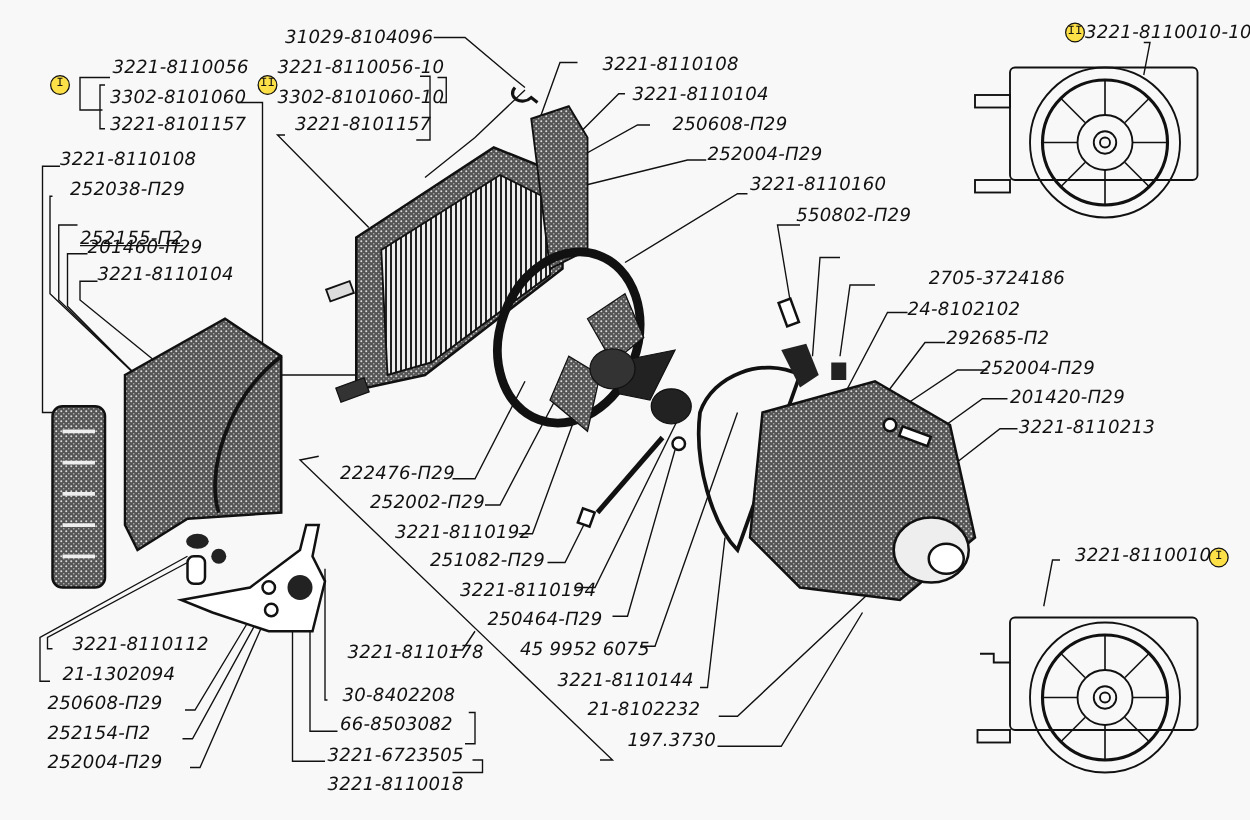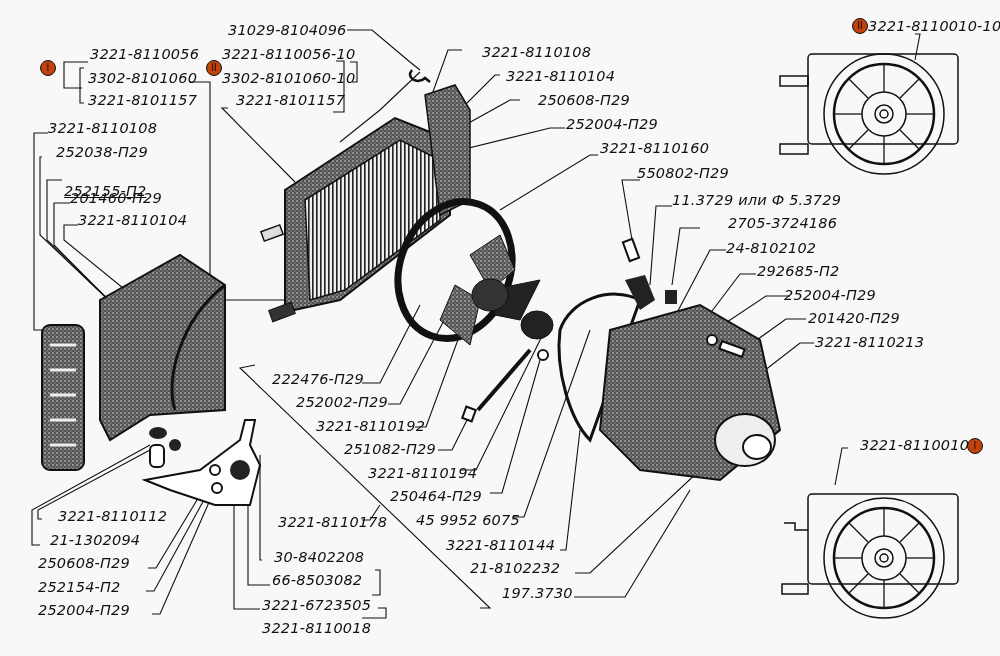--- a/index.html
+++ b/index.html
@@ -1,21 +1,21 @@
 <!DOCTYPE html>
 <html><head>
 <meta charset="utf-8">
 <style>
   html,body{margin:0;padding:0;background:#f8f8f8;}
   #canvas{position:relative;width:1000px;height:656px;overflow:hidden;background:#f8f8f8;
     font-family:"DejaVu Sans",sans-serif;color:#111;}
   svg#art{position:absolute;left:0;top:0;width:1000px;height:656px;}
   .lbl{position:absolute;font-size:14.5px;font-style:italic;white-space:nowrap;letter-spacing:0.2px;line-height:16px;color:#111;}
-  .roman{position:absolute;font-family:Liberation Sans, sans-serif;font-size:10px;width:14px;height:14px;border:1.3px solid #111;border-radius:50%;
-    text-align:center;line-height:14px;background:#c2410c;}
+  .roman{position:absolute;font-family:Liberation Mono, monospace;font-size:10px;width:14px;height:14px;border:1.3px solid #111;border-radius:50%;
+    text-align:center;line-height:14px;background:#fde047;}
   .wm{position:absolute;left:300px;top:285px;font-size:86px;font-family:"Liberation Sans",sans-serif;color:transparent;
     -webkit-text-stroke:1px rgba(110,110,110,0.55);letter-spacing:2px;pointer-events:none;}
 </style>
 </head>
 <body>
 
 <div id="canvas">
 
   <svg id="art" viewBox="0 0 1000 656">
     <defs>
@@ -207,22 +207,21 @@
   <div class="lbl" style="left:538px;top:92px;">250608-П29</div>
   <div class="lbl" style="left:566px;top:116px;">252004-П29</div>
   <div class="lbl" style="left:600px;top:140px;text-align:right;">3221-8110160</div>
   <div class="lbl" style="left:868px;top:18px;">3221-8110010-10</div>
   <div class="lbl" style="left:48px;top:120px;">3221-8110108</div>
   <div class="lbl" style="left:56px;top:144px;">252038-П29</div>
   <div class="lbl" style="left:64px;top:183px;text-decoration:underline;">252155-П2</div>
   <div class="lbl" style="left:70px;top:190px;">201460-П29</div>
   <div class="lbl" style="left:78px;top:212px;">3221-8110104</div>
   <div class="lbl" style="left:637px;top:165px;">550802-П29</div>
-  <div class="lbl" style="left:672px;top:192px;">11.3729 или Ф 5.3729</div>
-  <div class="lbl" style="left:728px;top:215px;">2705-3724186</div>
+  <div class="lbl" style="left:743px;top:215px;">2705-3724186</div>
   <div class="lbl" style="left:726px;top:240px;">24-8102102</div>
   <div class="lbl" style="left:757px;top:263px;">292685-П2</div>
   <div class="lbl" style="left:784px;top:287px;">252004-П29</div>
   <div class="lbl" style="left:808px;top:310px;">201420-П29</div>
   <div class="lbl" style="left:815px;top:334px;">3221-8110213</div>
   <div class="lbl" style="left:272px;top:371px;">222476-П29</div>
   <div class="lbl" style="left:296px;top:394px;">252002-П29</div>
   <div class="lbl" style="left:316px;top:418px;">3221-8110192</div>
   <div class="lbl" style="left:344px;top:441px;">251082-П29</div>
   <div class="lbl" style="left:368px;top:465px;">3221-8110194</div>

